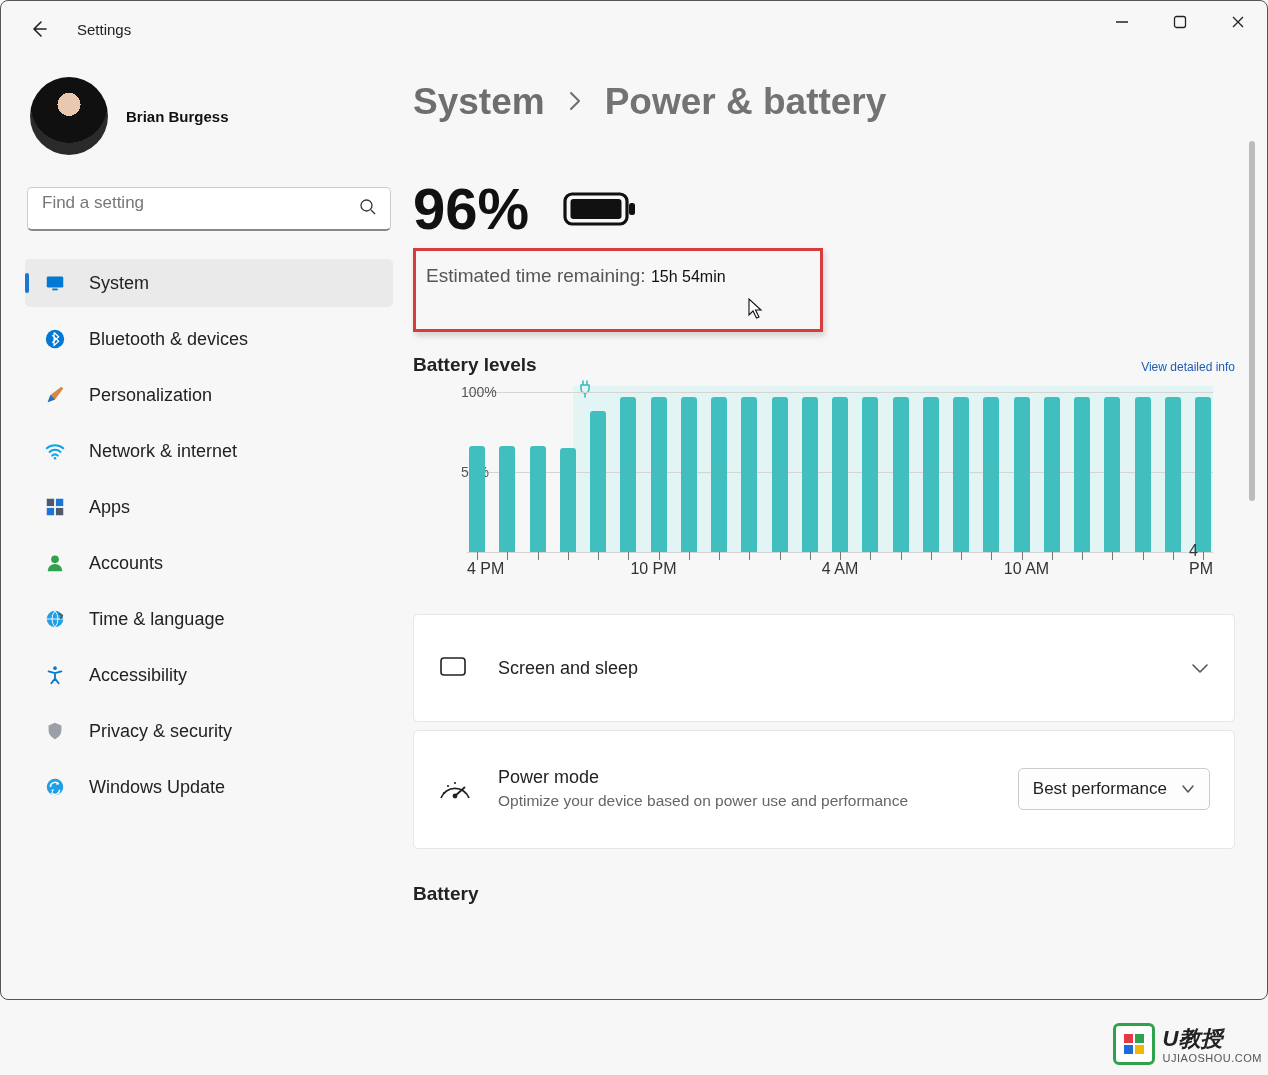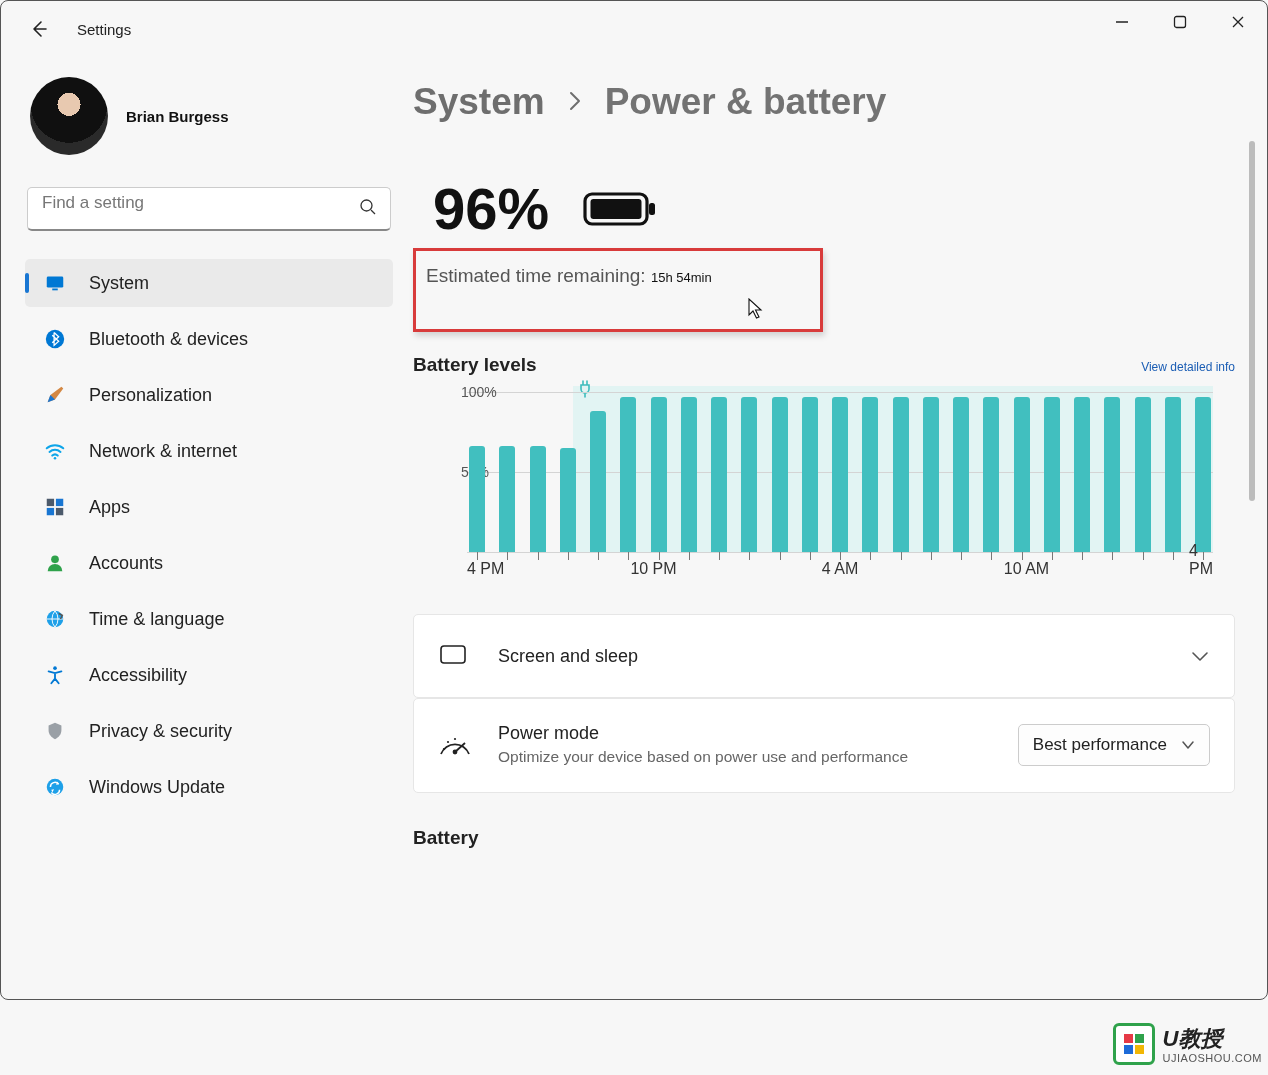--- a/index.html
+++ b/index.html
@@ -152,33 +152,33 @@
     margin-bottom: 52px;
   }
   .bc-parent { font-size: 37px; font-weight: 600; color: #6e6e6e; }
   .bc-chevron { font-size: 26px; color: #6e6e6e; position: relative; top: -2px; }
   .bc-current { font-size: 37px; font-weight: 700; color: #737373; }
   .battery-pct-row {
     display: flex;
     align-items: center;
     gap: 34px;
   }
-  .battery-pct { font-size: 58px; font-weight: 600; color: #111; margin-left: 20px; }
+  .battery-pct { font-size: 58px; font-weight: 600; color: #111; }
   .battery-icon-svg { display: block; }
   .highlight-box {
     border: 3px solid #d83b3b;
     padding: 14px 10px 42px 10px;
     margin-top: 6px;
     margin-bottom: 22px;
     width: 410px;
     box-shadow: 2px 4px 6px rgba(0,0,0,0.15);
     position: relative;
   }
   .est-label { font-size: 19px; color: #555; }
-  .est-value { font-size: 13px; color: #111; }
+  .est-value { font-size: 16px; color: #111; }
   .cursor-arrow {
     position: absolute;
     right: 55px;
     bottom: 5px;
   }
   .section-row {
     display: flex;
     justify-content: space-between;
     align-items: baseline;
     margin-bottom: 10px;
@@ -262,22 +262,22 @@
     color: #333;
     transform: translateX(-50%);
   }
   .group-title { font-size: 19px; font-weight: 600; color: #222; margin: 4px 0 18px 0; }
   .card {
     background: #fff;
     border: 1px solid #e6e6e6;
     border-radius: 5px;
     display: flex;
     align-items: center;
-    padding: 24px 24px;
-    margin-bottom: 0;
+    padding: 36px 24px;
+    margin-bottom: 8px;
   }
   .card-icon {
     width: 34px;
     height: 34px;
     margin-right: 26px;
     display: flex;
     align-items: center;
     justify-content: center;
     flex-shrink: 0;
   }

